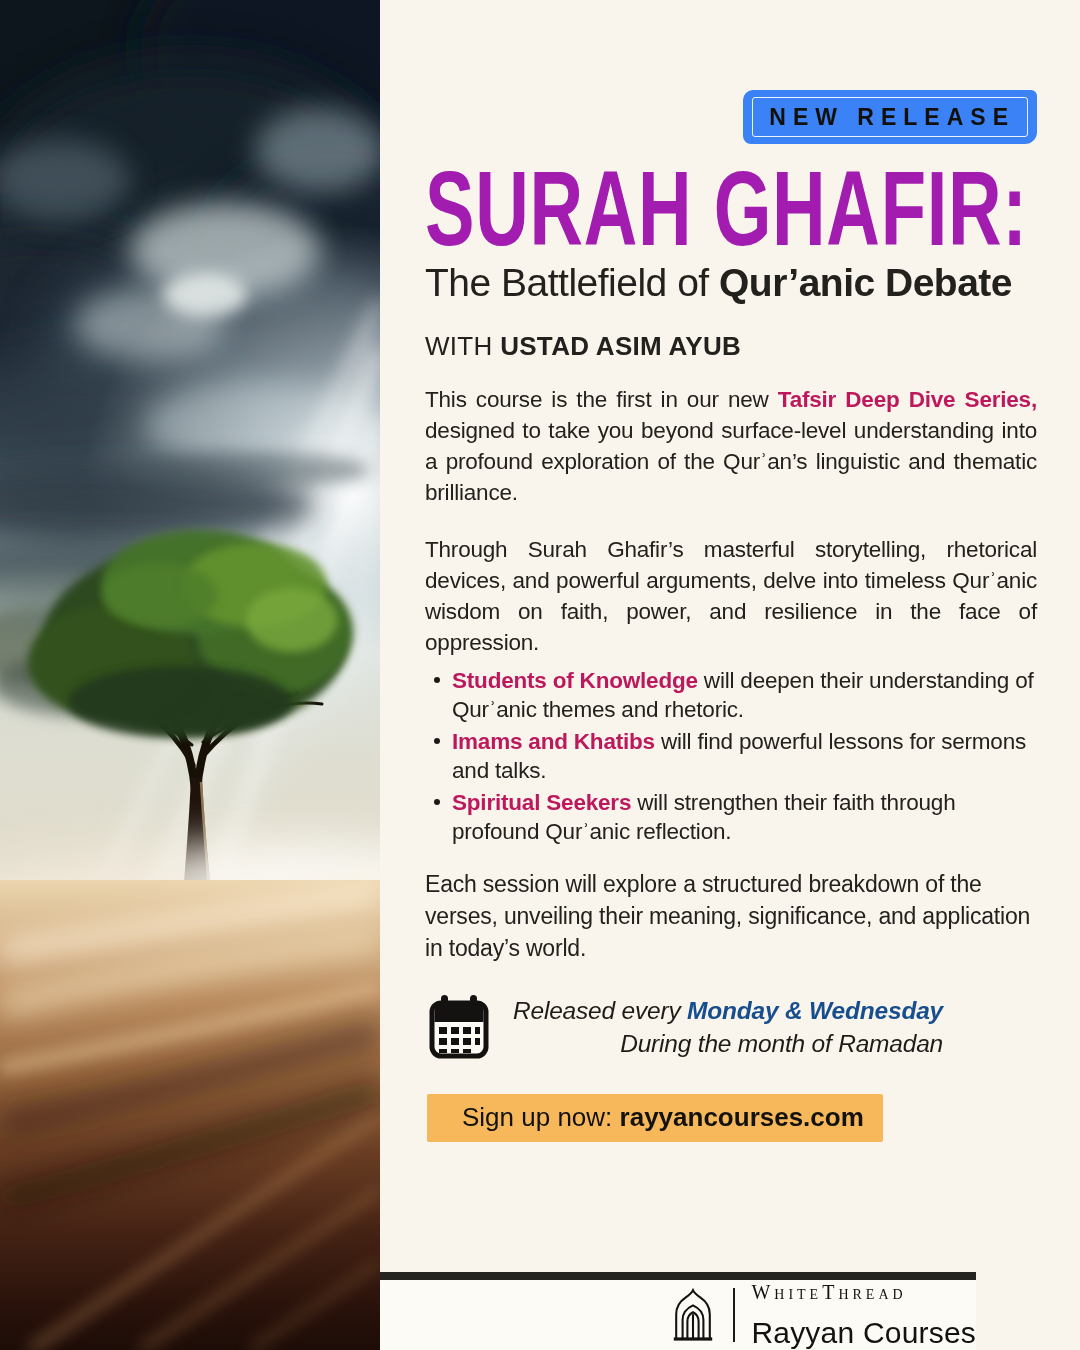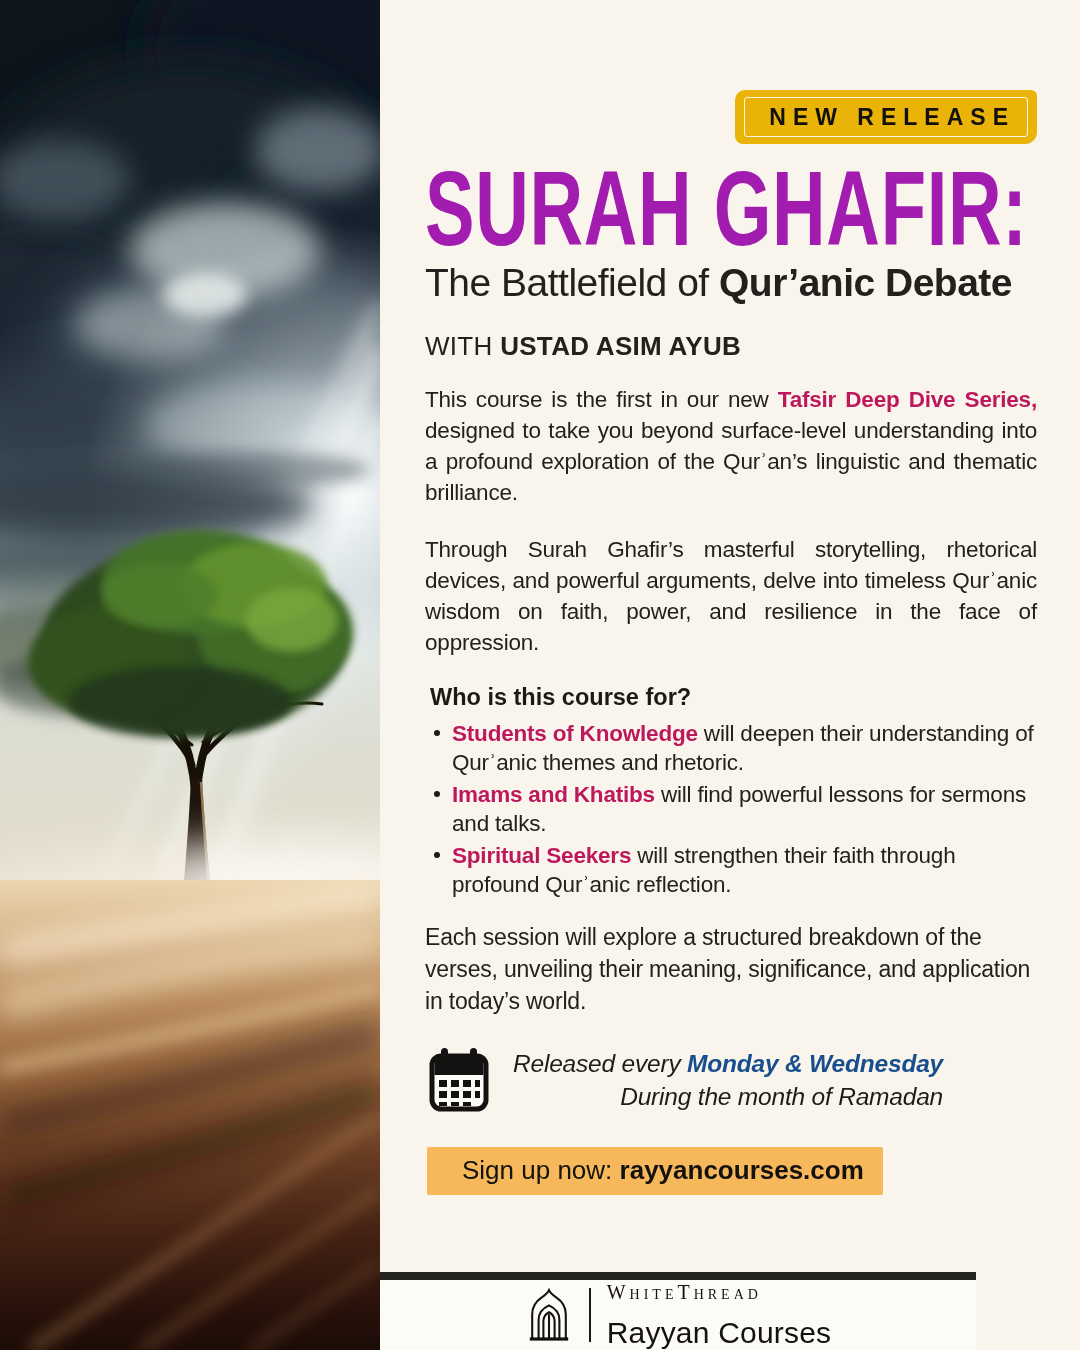--- a/index.html
+++ b/index.html
@@ -8,22 +8,22 @@
 
   
   .art-col { position:absolute; left:0; top:0; width:380px; height:1350px; overflow:hidden; background:#0b1016; }
   .art-col svg { display:block; width:380px; height:1350px; }
 
   
   .panel { position:absolute; left:380px; top:0; width:700px; height:1350px;
            background:#faf5ec; padding:0 43px 0 45px; overflow:hidden; }
 
   .badge-row { display:flex; justify-content:flex-end; margin-top:90px; }
-  .badge { position:relative; background:#eab308; color:#13100b; font-weight:bold;
-           font-size:23px; letter-spacing:7px; padding:14px 22px 13px 34px;
+  .badge { position:relative; background:#3b82f6; color:#13100b; font-weight:bold;
+           font-size:23px; letter-spacing:7px; padding:14px 22px 13px 26px;
            border-radius:10px 6px 12px 8px; }
   .badge::before { content:""; position:absolute; inset:7px 9px; border:1.6px solid rgba(255,255,255,.9); border-radius:3px; }
 
   .title { margin-top:14px; line-height:.95; color:#a21caf; font-weight:bold; font-size:106px; }
   .title .squeeze { display:inline-block; transform:scaleX(.70); transform-origin:0 60%; white-space:nowrap; letter-spacing:1px; }
 
   .subtitle { margin-top:2px; font-size:39px; color:#23211d; letter-spacing:-.5px; }
   .subtitle .b { font-weight:bold; }
 
   .byline { margin-top:26px; font-size:26px; color:#23211d; letter-spacing:.3px; }
@@ -44,21 +44,21 @@
   .sched { margin-top:30px; display:flex; align-items:center; gap:22px; padding-left:2px; }
   .sched .cal { flex:0 0 auto; }
   .sched .lines { font-style:italic; font-size:24.5px; line-height:33px; color:#1e1c18; letter-spacing:-.2px;text-align:right; }
   .sched .lines .b { color:#174e8e; font-weight:bold; }
 
   .cta { display:inline-block; margin-top:34px; margin-left:2px; background:#f7b85c; color:#14120e;
          font-size:26px; padding:8px 19px 9px 35px; border-radius:2px; cursor:pointer; }
   .cta .b { font-weight:bold; }
 
   .footer { position:absolute; left:0; bottom:0; width:596px; height:78px; background:#fdfbf5;
-            border-top:8px solid #262420; display:flex; align-items:center; justify-content:center; }
+            border-top:8px solid #262420; display:flex; align-items:center; justify-content:flex-end; }
   .footer .lockup { display:flex; align-items:center; gap:16px; }
   .footer .vline { width:2px; height:54px; background:#1c1a16; }
   .brand-top { font-family:"Liberation Serif", serif; font-variant:small-caps; font-size:20px;
                letter-spacing:4px; color:#141210; }
   .brand-bottom { font-size:30px; color:#141210; letter-spacing:.2px; margin-top:12px; }
 </style>
 </head>
 <body>
 
 <div class="art-col">
@@ -194,21 +194,20 @@
   <div class="byline">
     <span>WITH </span><span class="b">USTAD ASIM AYUB</span>
   </div>
 
   <p class="para">
     <span>This course is the first in our new </span><span class="blue-b">Tafsir Deep Dive Series,</span><span> designed to take you beyond surface-level understanding into a profound exploration of the Qurʾan’s linguistic and thematic brilliance.</span>
   </p>
 
   <p class="para p2">Through Surah Ghafir’s masterful storytelling, rhetorical devices, and powerful arguments, delve into timeless Qurʾanic wisdom on faith, power, and resilience in the face of oppression.</p>
 
-  <div class="who">Who is this course for?</div>
 
   <ul class="audience">
     <li>
       <span class="blue-b">Students of Knowledge</span><span> will deepen their understanding of Qurʾanic themes and rhetoric.</span>
     </li>
     <li>
       <span class="blue-b">Imams and Khatibs</span><span> will find powerful lessons for sermons and talks.</span>
     </li>
     <li>
       <span class="blue-b">Spiritual Seekers</span><span> will strengthen their faith through profound Qurʾanic reflection.</span>

